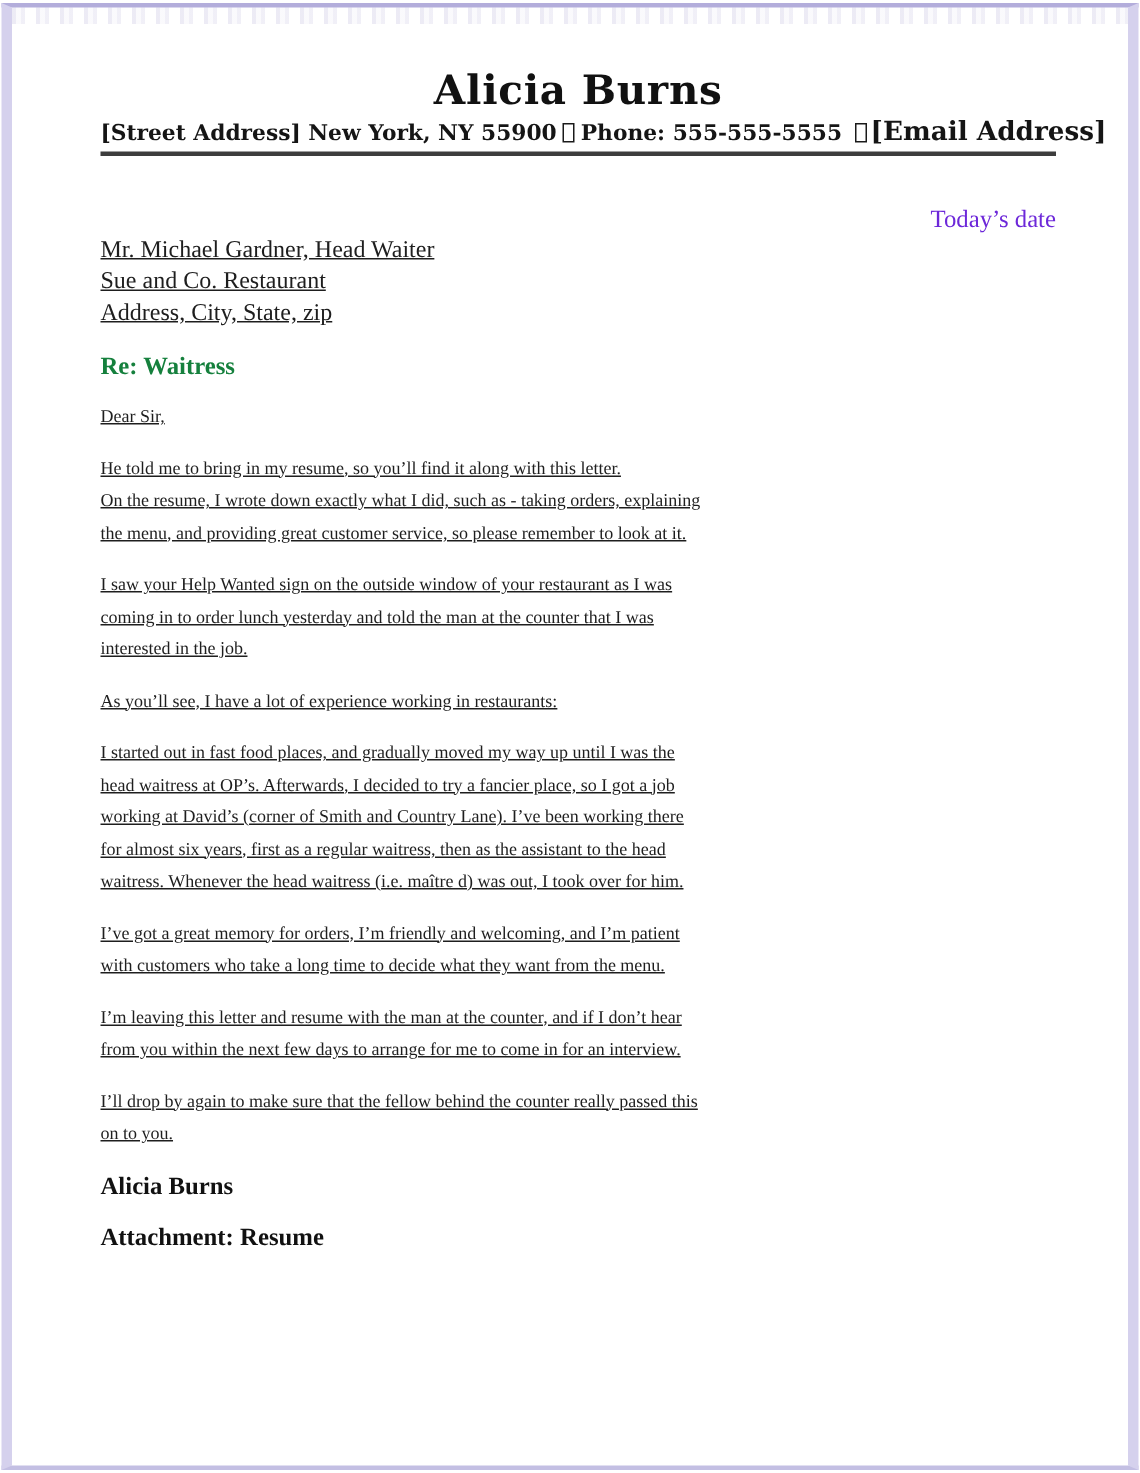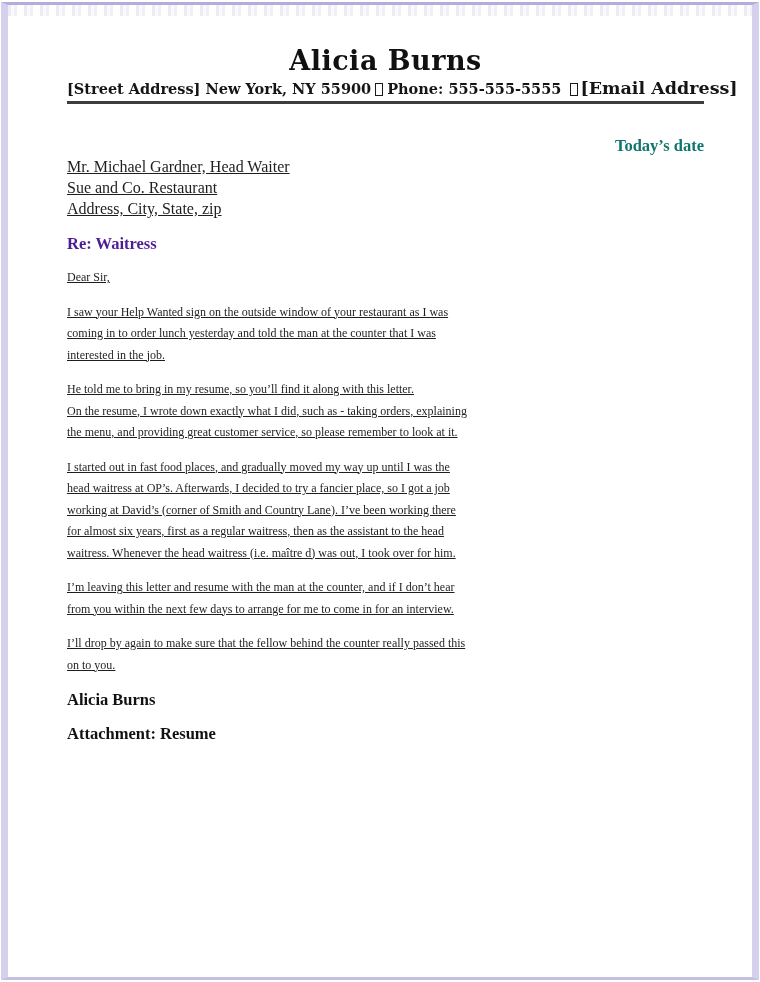--- a/index.html
+++ b/index.html
@@ -68,38 +68,38 @@
   .glyph-box.first { margin: 0 4px 0 4px; }
   .glyph-box.second { margin: 0 2px 0 9px; }
   .header-rule {
     height: 3px;
     background: #3d3d3d;
     margin-top: 2px;
     width: 100%;
   }
   .date-line {
     text-align: right;
-    font-weight: bold;
+    font-weight: normal;
     font-size: 16.5px;
     line-height: 21px;
     margin-top: 31px;
-    color: #0f766e;
+    color: #6d28d9;
   }
   .pre { white-space: pre-line; text-decoration: underline; }
   .recipient {
     font-size: 16px;
     line-height: 21px;
     margin: 0;
   }
   .subject {
     font-weight: bold;
     font-size: 16.5px;
     margin: 14px 0 0 0;
     line-height: 21px;
-    color: #4c1d95;
+    color: #15803d;
   }
   p.body-par {
     font-size: 12px;
     line-height: 21.5px;
     margin: 13px 0 0 0;
   }
   .signature, .attachment {
     font-weight: bold;
     font-size: 16.5px;
     line-height: 21px;
@@ -124,31 +124,34 @@
     <div class="date-line">Today’s date</div>
 
     <div class="recipient pre">Mr. Michael Gardner, Head Waiter
 Sue and Co. Restaurant
 Address, City, State, zip</div>
 
     <div class="subject">Re: Waitress</div>
 
     <p class="body-par pre">Dear Sir,</p>
 
+    <p class="body-par pre">He told me to bring in my resume, so you’ll find it along with this letter.
+On the resume, I wrote down exactly what I did, such as - taking orders, explaining
+the menu, and providing great customer service, so please remember to look at it.</p>
     <p class="body-par pre">I saw your Help Wanted sign on the outside window of your restaurant as I was
 coming in to order lunch yesterday and told the man at the counter that I was
 interested in the job.</p>
-    <p class="body-par pre">He told me to bring in my resume, so you’ll find it along with this letter.
-On the resume, I wrote down exactly what I did, such as - taking orders, explaining
-the menu, and providing great customer service, so please remember to look at it.</p>
+    <p class="body-par pre">As you’ll see, I have a lot of experience working in restaurants:</p>
     <p class="body-par pre">I started out in fast food places, and gradually moved my way up until I was the
 head waitress at OP’s. Afterwards, I decided to try a fancier place, so I got a job
 working at David’s (corner of Smith and Country Lane). I’ve been working there
 for almost six years, first as a regular waitress, then as the assistant to the head
 waitress. Whenever the head waitress (i.e. maître d) was out, I took over for him.</p>
+    <p class="body-par pre">I’ve got a great memory for orders, I’m friendly and welcoming, and I’m patient
+with customers who take a long time to decide what they want from the menu.</p>
     <p class="body-par pre">I’m leaving this letter and resume with the man at the counter, and if I don’t hear
 from you within the next few days to arrange for me to come in for an interview.</p>
     <p class="body-par pre">I’ll drop by again to make sure that the fellow behind the counter really passed this
 on to you.</p>
 
     <p class="signature">Alicia Burns</p>
     <p class="attachment">Attachment: Resume</p>
 
   </div>
 </div>

